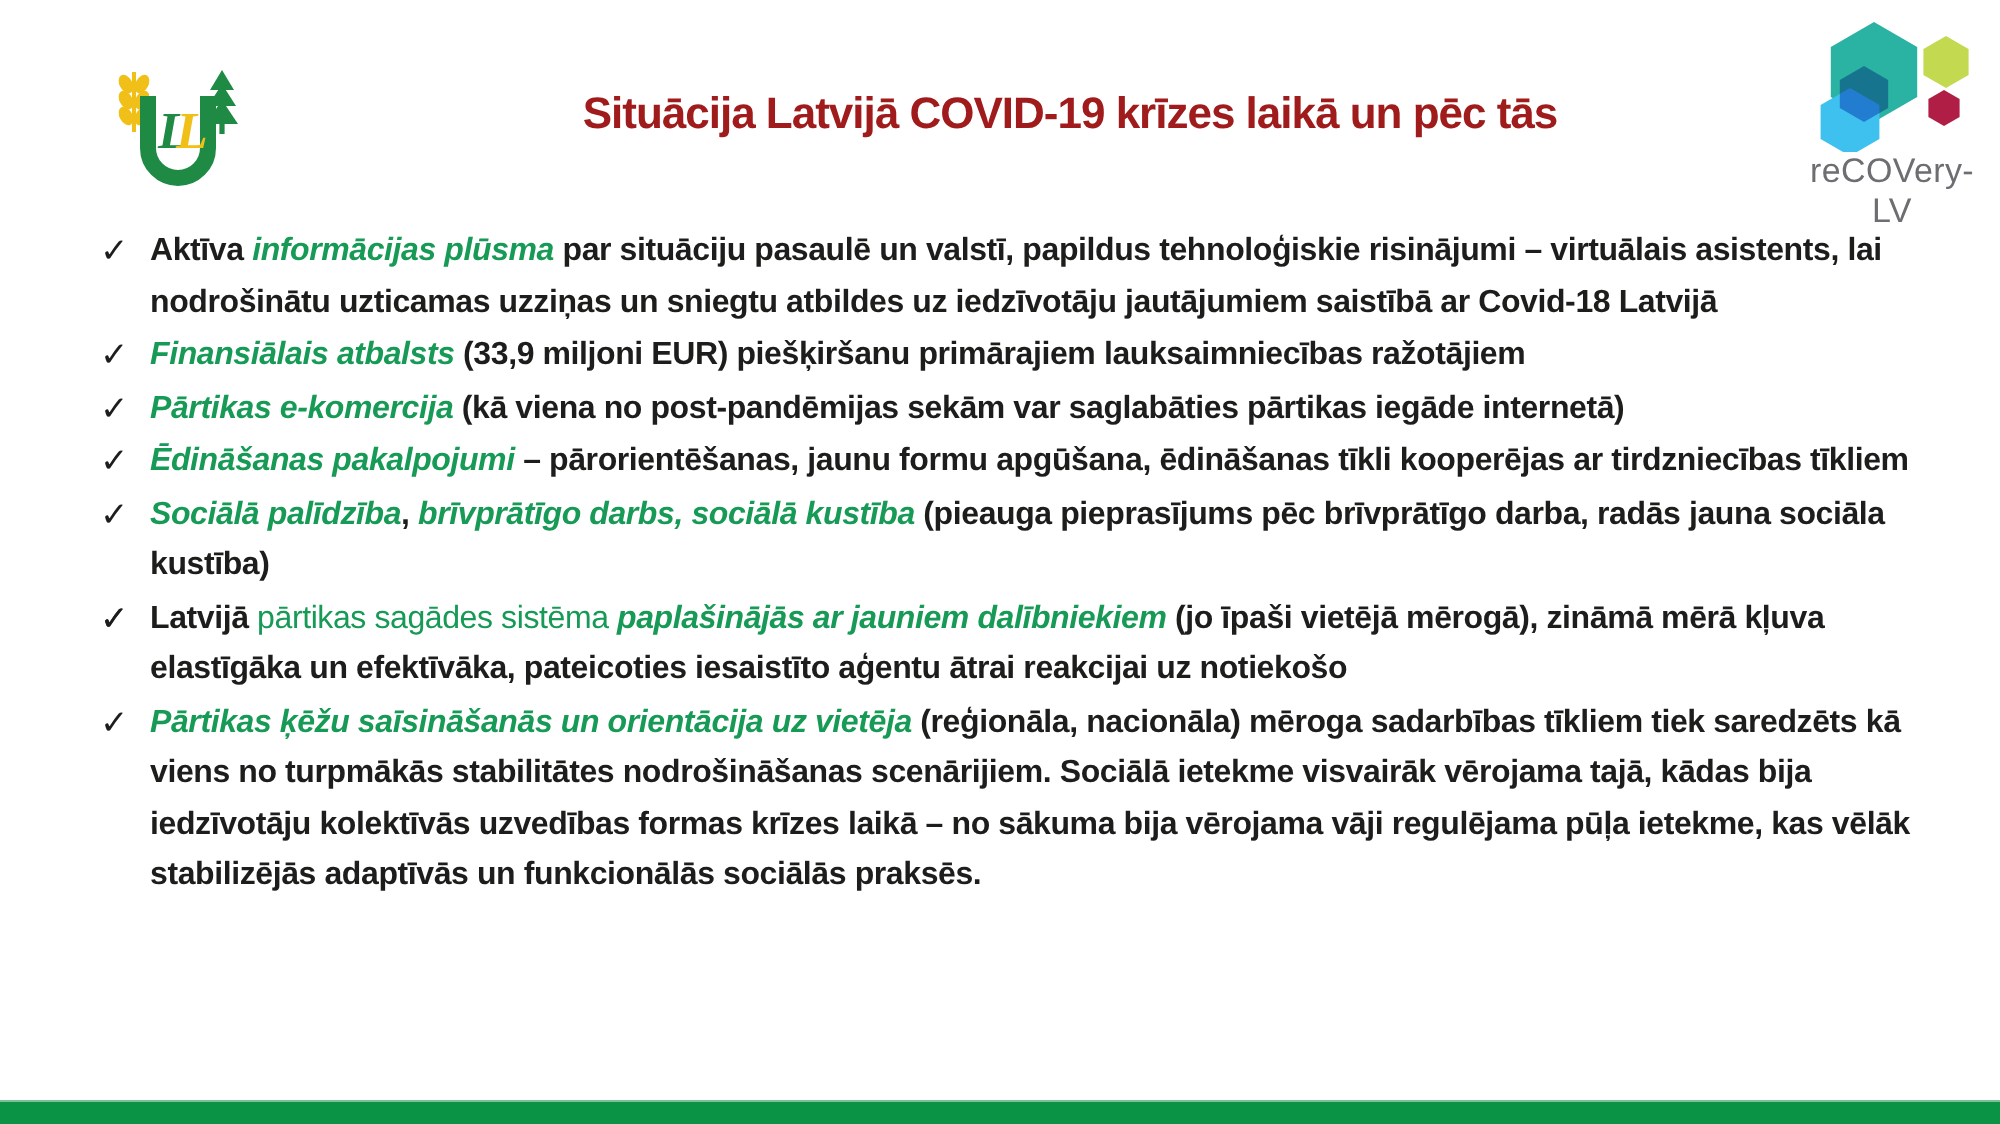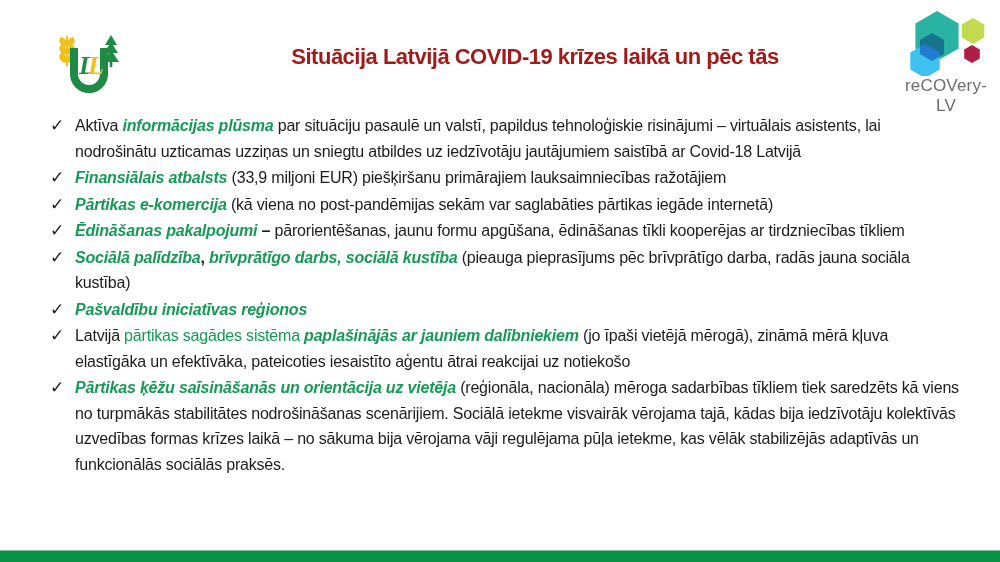--- a/index.html
+++ b/index.html
@@ -43,21 +43,21 @@
   }
   #bullet-list li{
     position:relative;
     padding-left:27px;
     margin:0 0 1px 0;
   }
   .check{
     position:absolute;left:2px;top:0;
     font-size:17px;color:#1d1d1b;font-weight:normal;
   }
-  .seg-b {color:var(--body-black);}
+  .seg-b {color:var(--body-black);font-weight:bold;}
   .seg-bb{color:var(--body-black);font-weight:bold;}
   .seg-g {color:var(--green);margin-top:28px;}
   .seg-gb{color:var(--green);font-weight:bold;font-style:italic;}
 
   
   #footer-bar{
     position:absolute;left:0;bottom:0;width:1000px;height:11px;
     background:var(--bar-green);
     border-top:1px solid #7dbf9a;
   }
@@ -105,20 +105,20 @@
     </svg>
     <div id="recovery-label">reCOVery-LV</div>
   </div>
 
   <ul id="bullet-list">
       <li><span class="check">✓</span><span class="seg-b">Aktīva </span><span class="seg-gb">informācijas plūsma</span><span class="seg-b"> par situāciju pasaulē un valstī, papildus tehnoloģiskie risinājumi – virtuālais asistents, lai nodrošinātu uzticamas uzziņas un sniegtu atbildes uz iedzīvotāju jautājumiem saistībā ar Covid-18 Latvijā</span></li>
       <li><span class="check">✓</span><span class="seg-gb">Finansiālais atbalsts</span><span class="seg-b"> (33,9 miljoni EUR) piešķiršanu primārajiem lauksaimniecības ražotājiem</span></li>
       <li><span class="check">✓</span><span class="seg-gb">Pārtikas e-komercija</span><span class="seg-b"> (kā viena no post-pandēmijas sekām var saglabāties pārtikas iegāde internetā)</span></li>
       <li><span class="check">✓</span><span class="seg-gb">Ēdināšanas pakalpojumi </span><span class="seg-bb">–</span><span class="seg-b"> pārorientēšanas, jaunu formu apgūšana, ēdināšanas tīkli kooperējas ar tirdzniecības tīkliem</span></li>
       <li><span class="check">✓</span><span class="seg-gb">Sociālā palīdzība</span><span class="seg-bb">,</span><span class="seg-gb"> brīvprātīgo darbs, sociālā kustība</span><span class="seg-b"> (pieauga pieprasījums pēc brīvprātīgo darba, radās jauna sociāla kustība)</span></li>
-      <li><span class="check">✓</span><span class="seg-gb">Pašvaldību iniciatīvas reģionos</span></li>
+      <li><span class="check">✓</span></li>
       <li><span class="check">✓</span><span class="seg-b">Latvijā </span><span class="seg-g">pārtikas sagādes sistēma </span><span class="seg-gb">paplašinājās ar jauniem dalībniekiem</span><span class="seg-b"> (jo īpaši vietējā mērogā), zināmā mērā kļuva elastīgāka un efektīvāka, pateicoties iesaistīto aģentu ātrai reakcijai uz notiekošo</span></li>
       <li><span class="check">✓</span><span class="seg-gb">Pārtikas ķēžu saīsināšanās un orientācija uz vietēja</span><span class="seg-b"> (reģionāla, nacionāla) mēroga sadarbības tīkliem tiek saredzēts kā viens no turpmākās stabilitātes nodrošināšanas scenārijiem. Sociālā ietekme visvairāk vērojama tajā, kādas bija iedzīvotāju kolektīvās uzvedības formas krīzes laikā – no sākuma bija vērojama vāji regulējama pūļa ietekme, kas vēlāk stabilizējās adaptīvās un funkcionālās sociālās praksēs.</span></li>
     </ul>
 
   <div id="footer-bar"></div>
 
 </div>
 
 </body></html>

